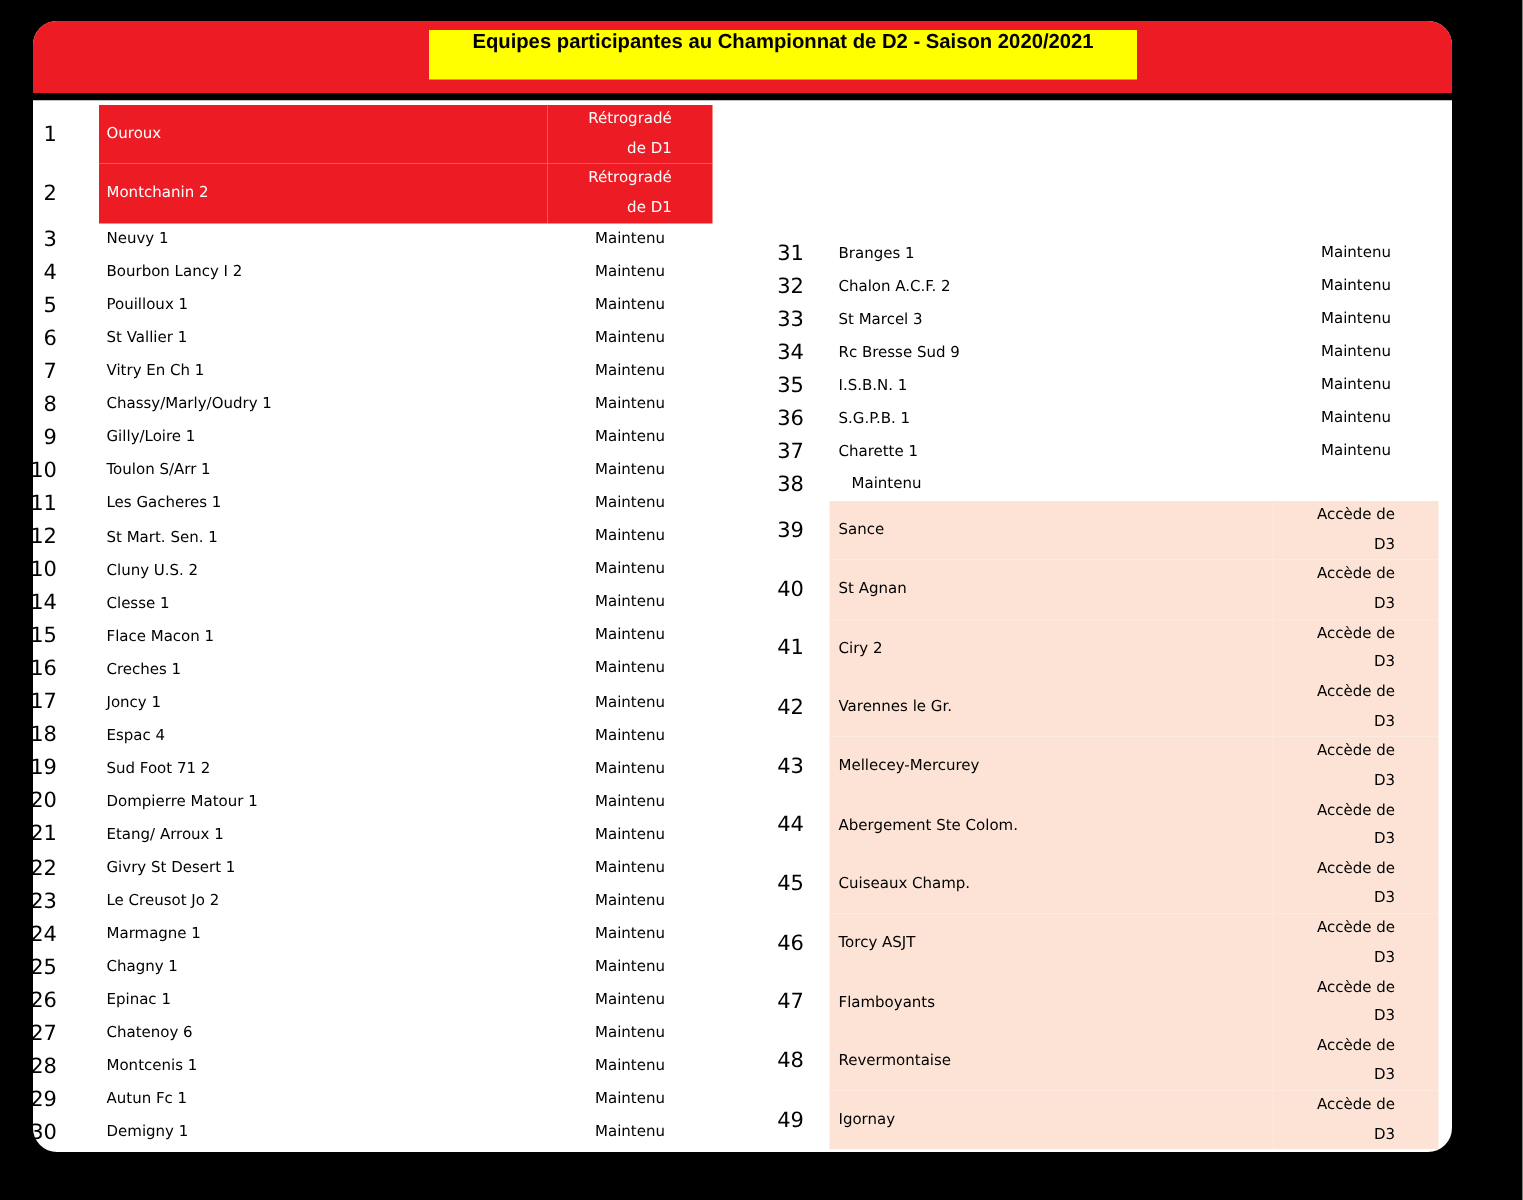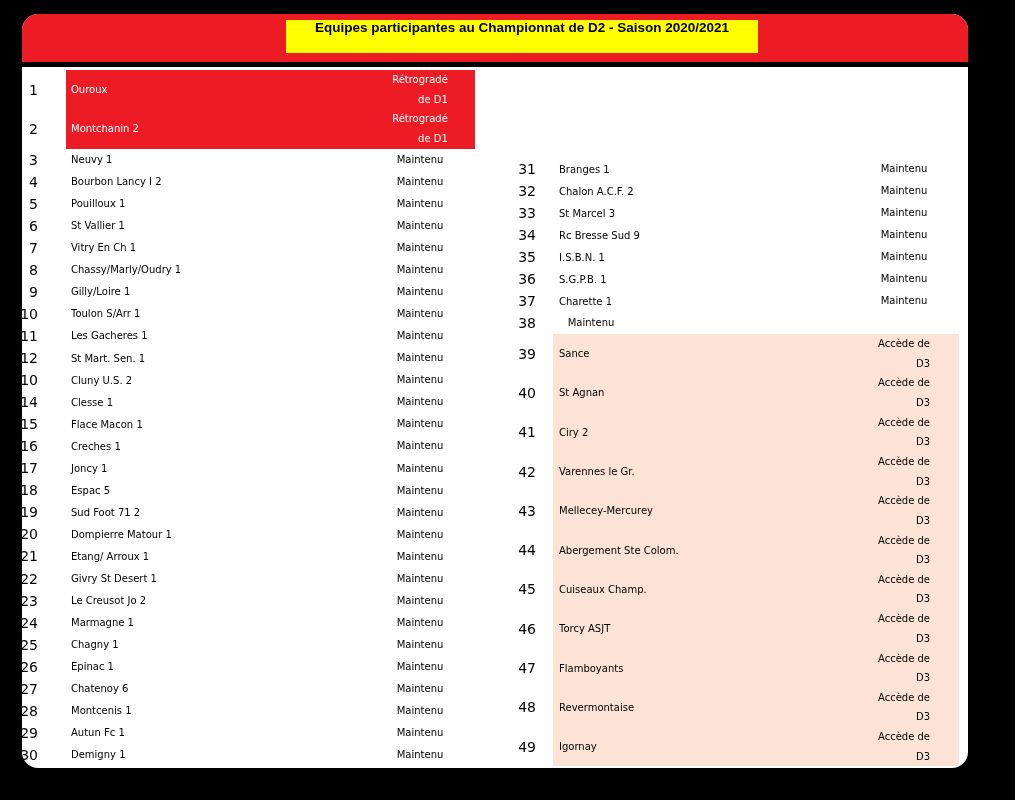--- a/index.html
+++ b/index.html
@@ -196,21 +196,21 @@
         <div class="cell-name">Creches 1</div>
         <div class="cell-status">Maintenu</div>
       </div>
       <div class="row r-maintained">
         <div class="cell-num">17</div>
         <div class="cell-name">Joncy 1</div>
         <div class="cell-status">Maintenu</div>
       </div>
       <div class="row r-maintained">
         <div class="cell-num">18</div>
-        <div class="cell-name">Espac 5</div>
+        <div class="cell-name">Espac 4</div>
         <div class="cell-status">Maintenu</div>
       </div>
       <div class="row r-maintained">
         <div class="cell-num">19</div>
         <div class="cell-name">Sud Foot 71 2</div>
         <div class="cell-status">Maintenu</div>
       </div>
       <div class="row r-maintained">
         <div class="cell-num">20</div>
         <div class="cell-name">Dompierre Matour 1</div>

